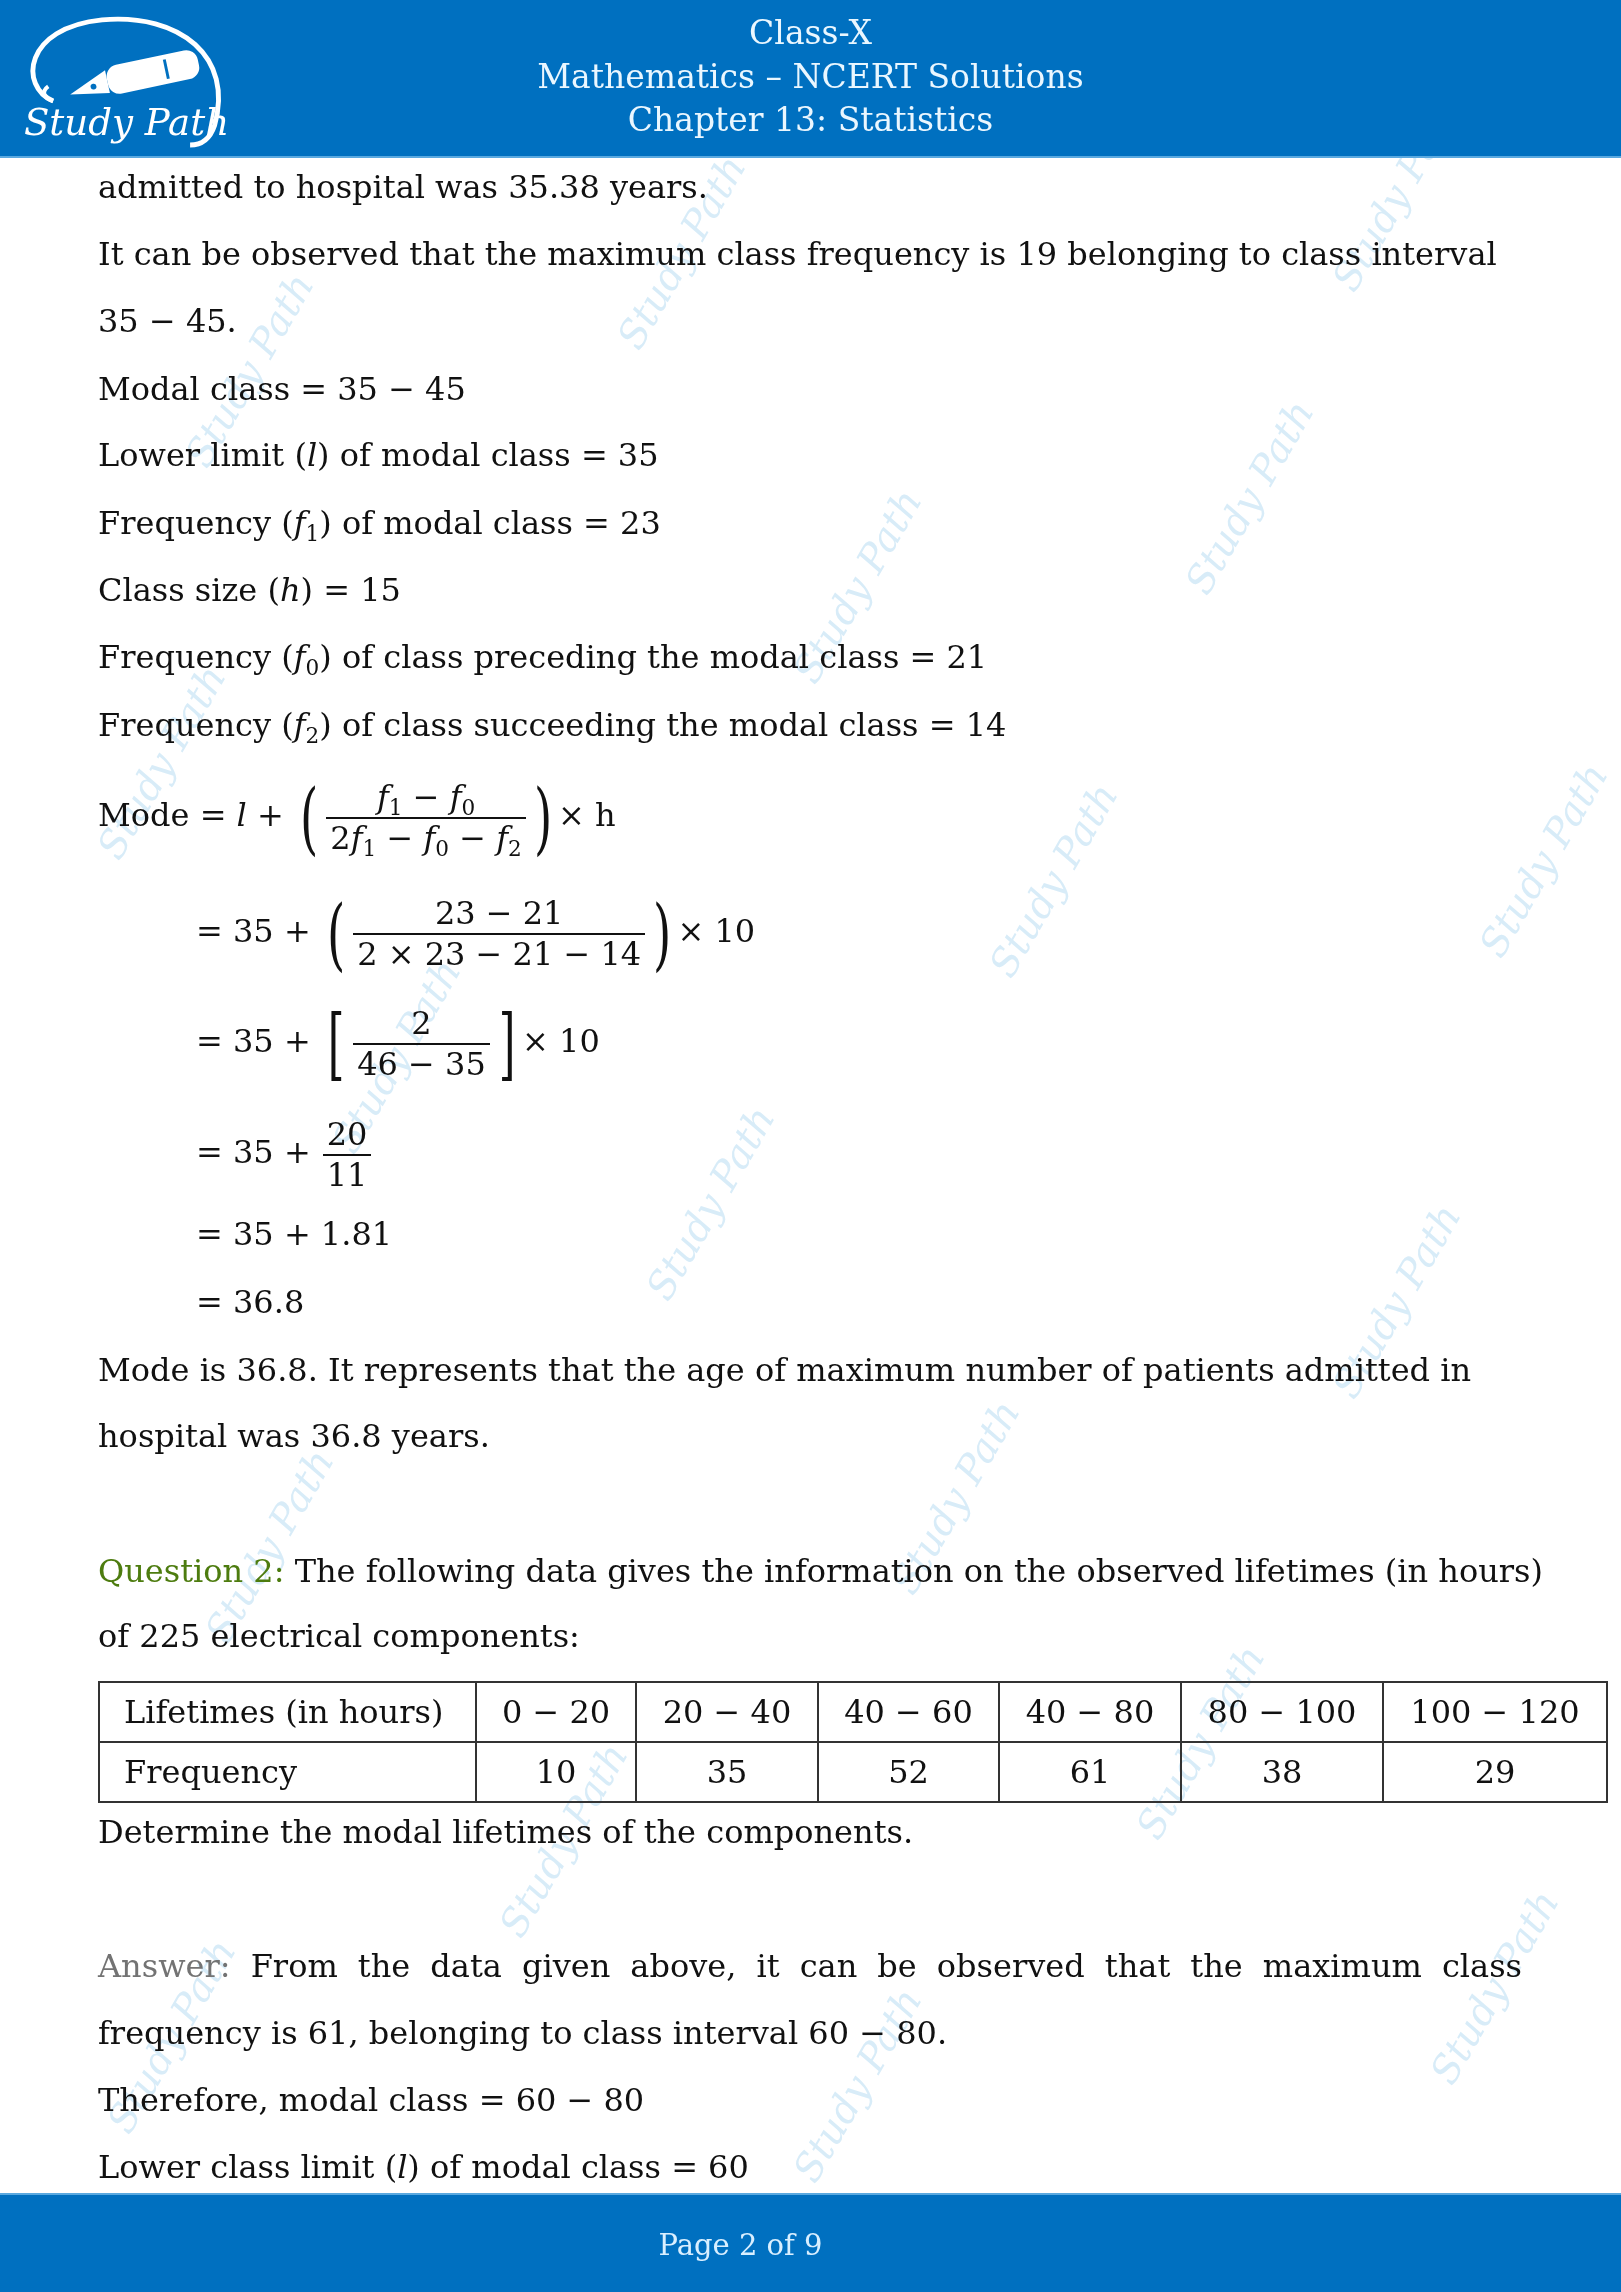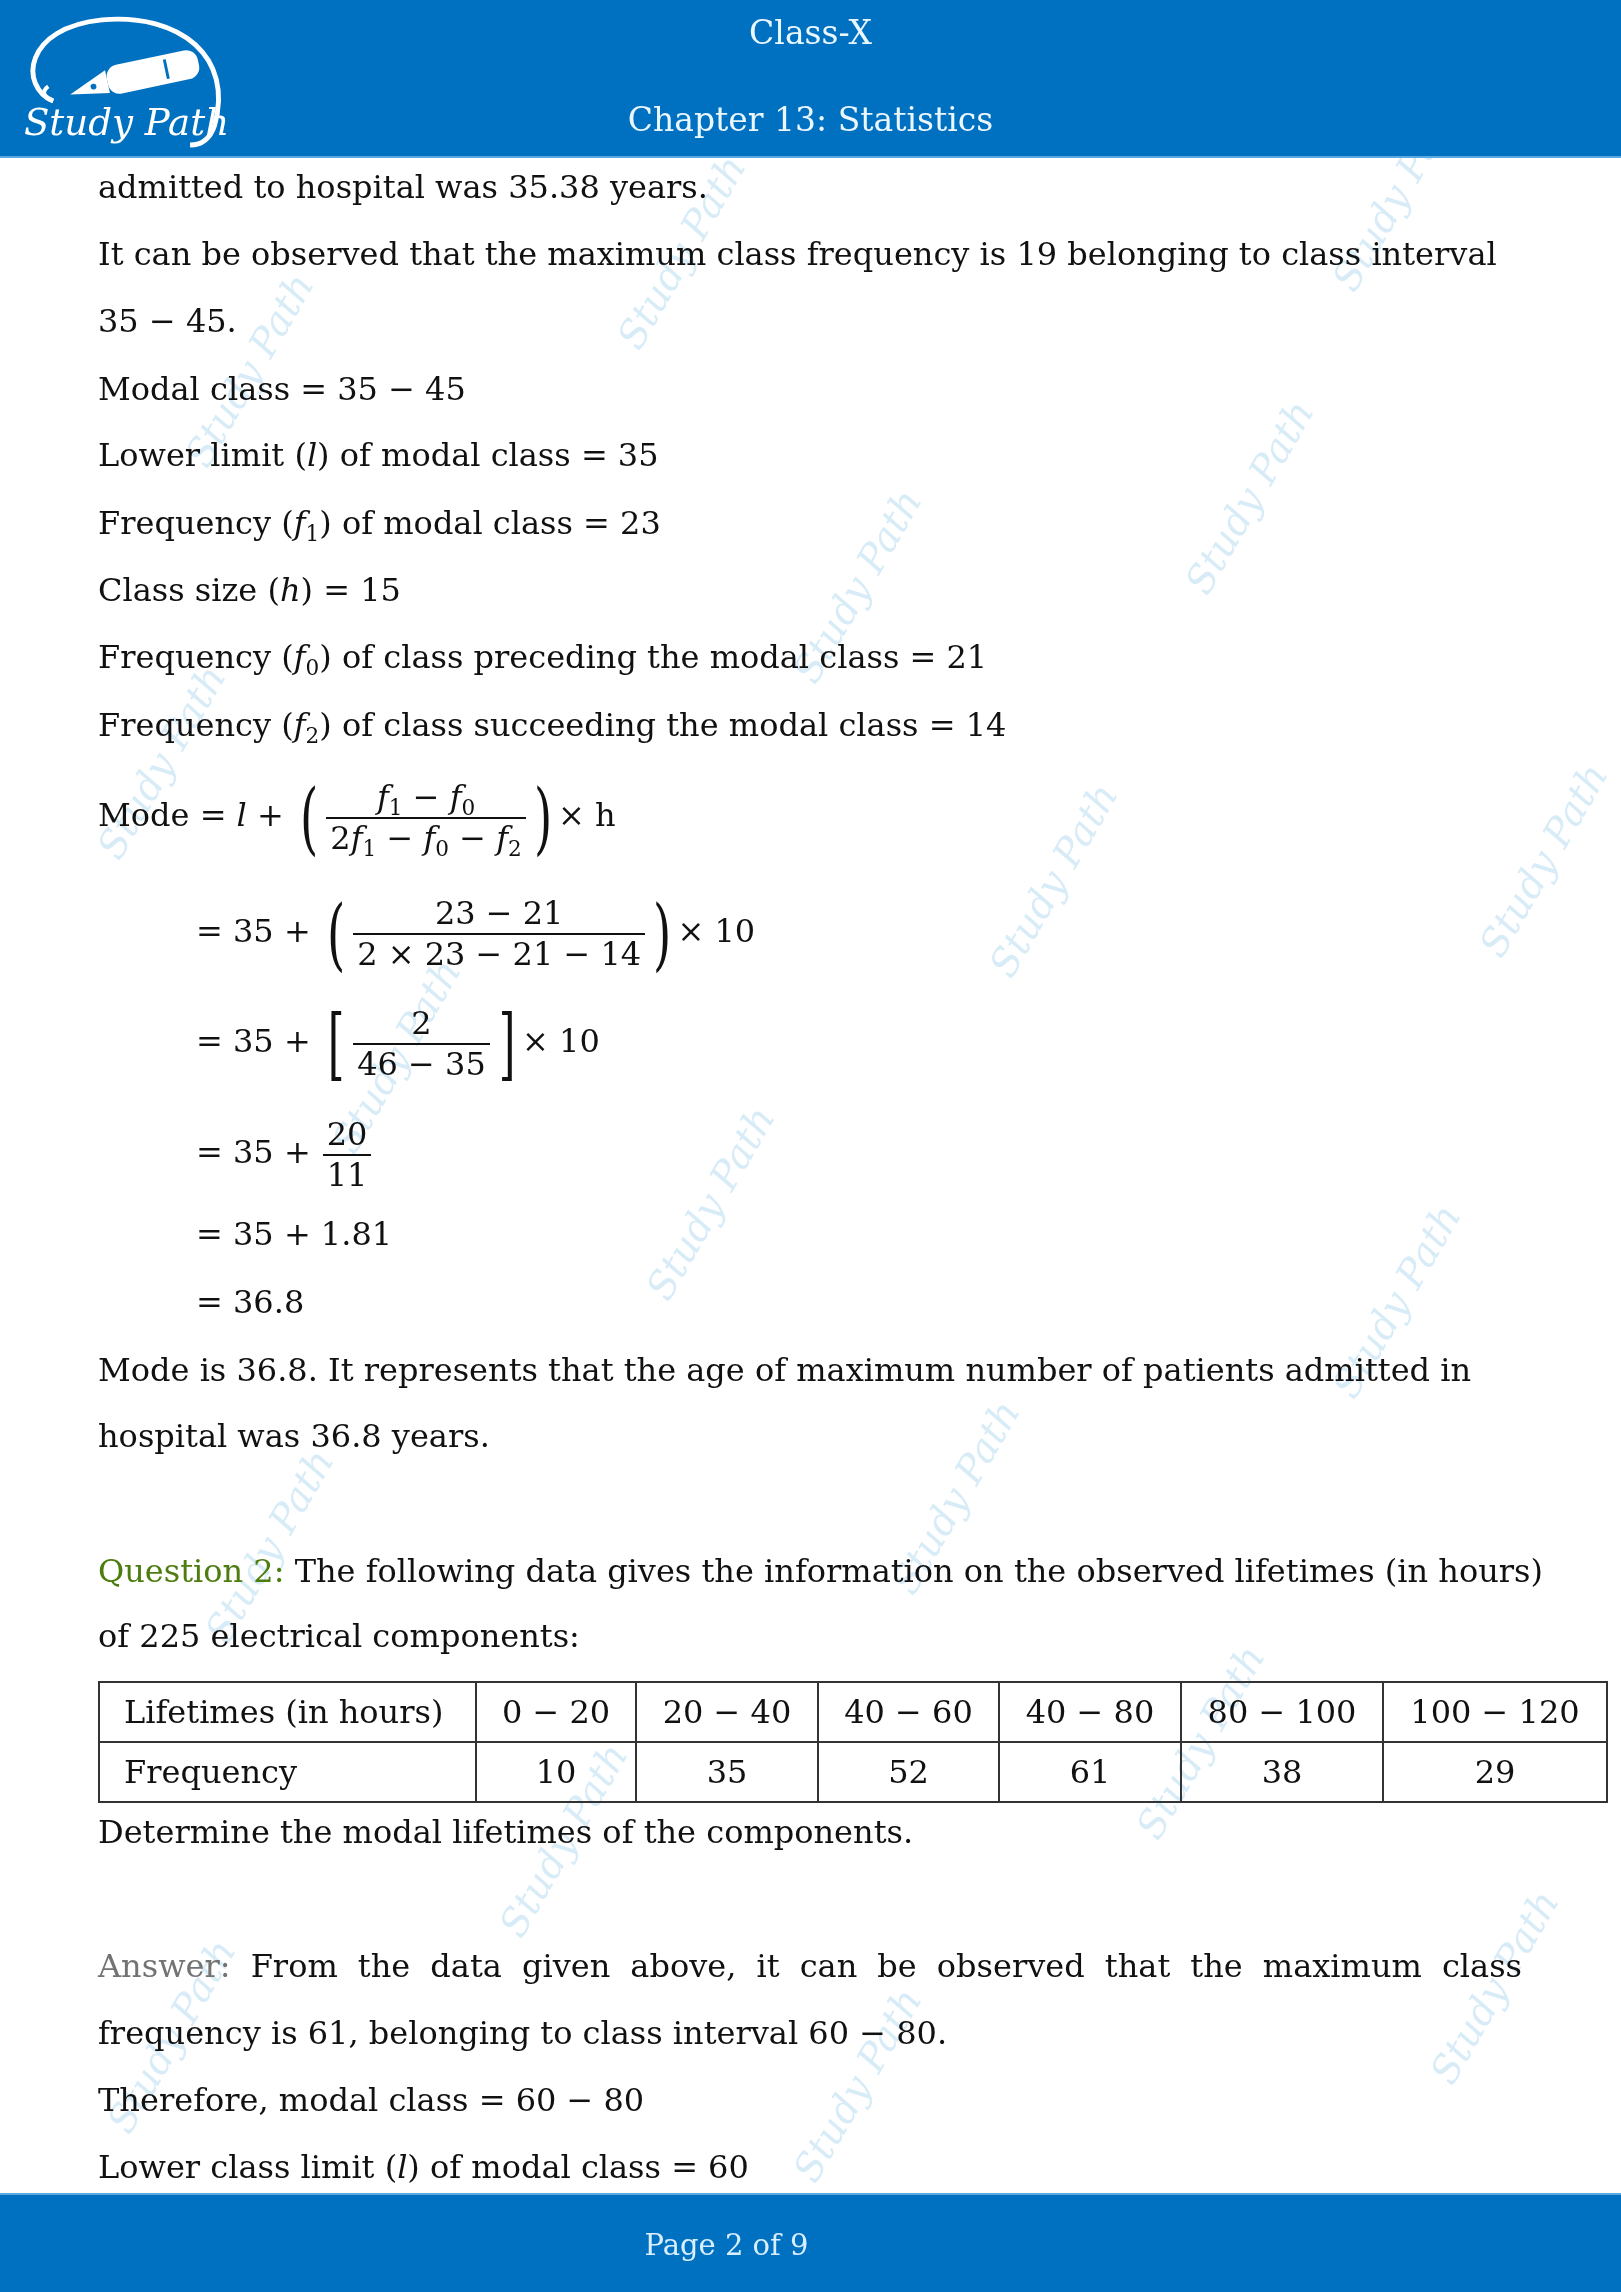--- a/index.html
+++ b/index.html
@@ -18,21 +18,21 @@
     color: #eaf7ff; font-family: "DejaVu Serif", serif; font-size: 33px;
     line-height: 39px;
   }
   .logo { position: absolute; left: 13.7px; top: 7.8px; width: 225px; height: 142px; }
   .footer {
     position: absolute; left: 0; top: 2193px; width: 1621px; height: 100px;
     background: #0070c0; border-top: 2.9px solid #5aa9e0;
   }
   .footer .page-no {
     position: absolute; left: 0; width: 1453px; top: 33px; text-align: center;
-    color: #d9efff; font-size: 29px;
+    color: #d9efff; font-size: 29px; padding-left: 14px;
   }
   .watermarks { position: absolute; left: 0; top: 158px; width: 1621px; height: 2035px; overflow: hidden; pointer-events: none; }
   .wm {
     position: absolute; color: #d8ecf8; font-family: "DejaVu Serif", serif; font-style: italic;
     font-size: 39px; transform: rotate(-60deg); transform-origin: left top; white-space: nowrap;
   }
   .line {
     position: absolute; left: 98px; font-size: 32px; line-height: 39px; white-space: nowrap;
   }
   .justify { width: 1424px; text-align: justify; text-align-last: justify; white-space: normal; }
@@ -63,20 +63,21 @@
     <path d="M40 95 C 30 92, 28 85, 35 80" fill="none" stroke="#fff" stroke-width="4"></path>
     <g transform="rotate(-12 120 70)">
       <rect x="95" y="55" width="95" height="30" rx="12" fill="#fff"></rect>
       <rect x="155" y="60" width="3" height="20" fill="#0070c0"></rect>
       <polygon points="55,75 95,58 95,82" fill="#fff"></polygon>
       <circle cx="80" cy="72" r="3" fill="#0070c0"></circle>
     </g>
     <text x="115" y="130" text-anchor="middle" fill="#fff" font-family="DejaVu Serif, serif" font-style="italic" font-size="38">Study Path</text>
   </svg>
   <div class="title-line" style="top:12.7px">Class-X</div>
+  <div class="title-line" style="top:57px">Mathematics – NCERT Solutions</div>
   <div class="title-line" style="top:100px">Chapter 13: Statistics</div>
 </div>
 
 <div class="watermarks" id="wm-layer">
     <div class="wm" style="left: 176px; top: 294px;">Study Path</div>
     <div class="wm" style="left: 608px; top: 176px;">Study Path</div>
     <div class="wm" style="left: 1323px; top: 118px;">Study Path</div>
     <div class="wm" style="left: 88px; top: 686px;">Study Path</div>
     <div class="wm" style="left: 784px; top: 510px;">Study Path</div>
     <div class="wm" style="left: 1176px; top: 421px;">Study Path</div>

